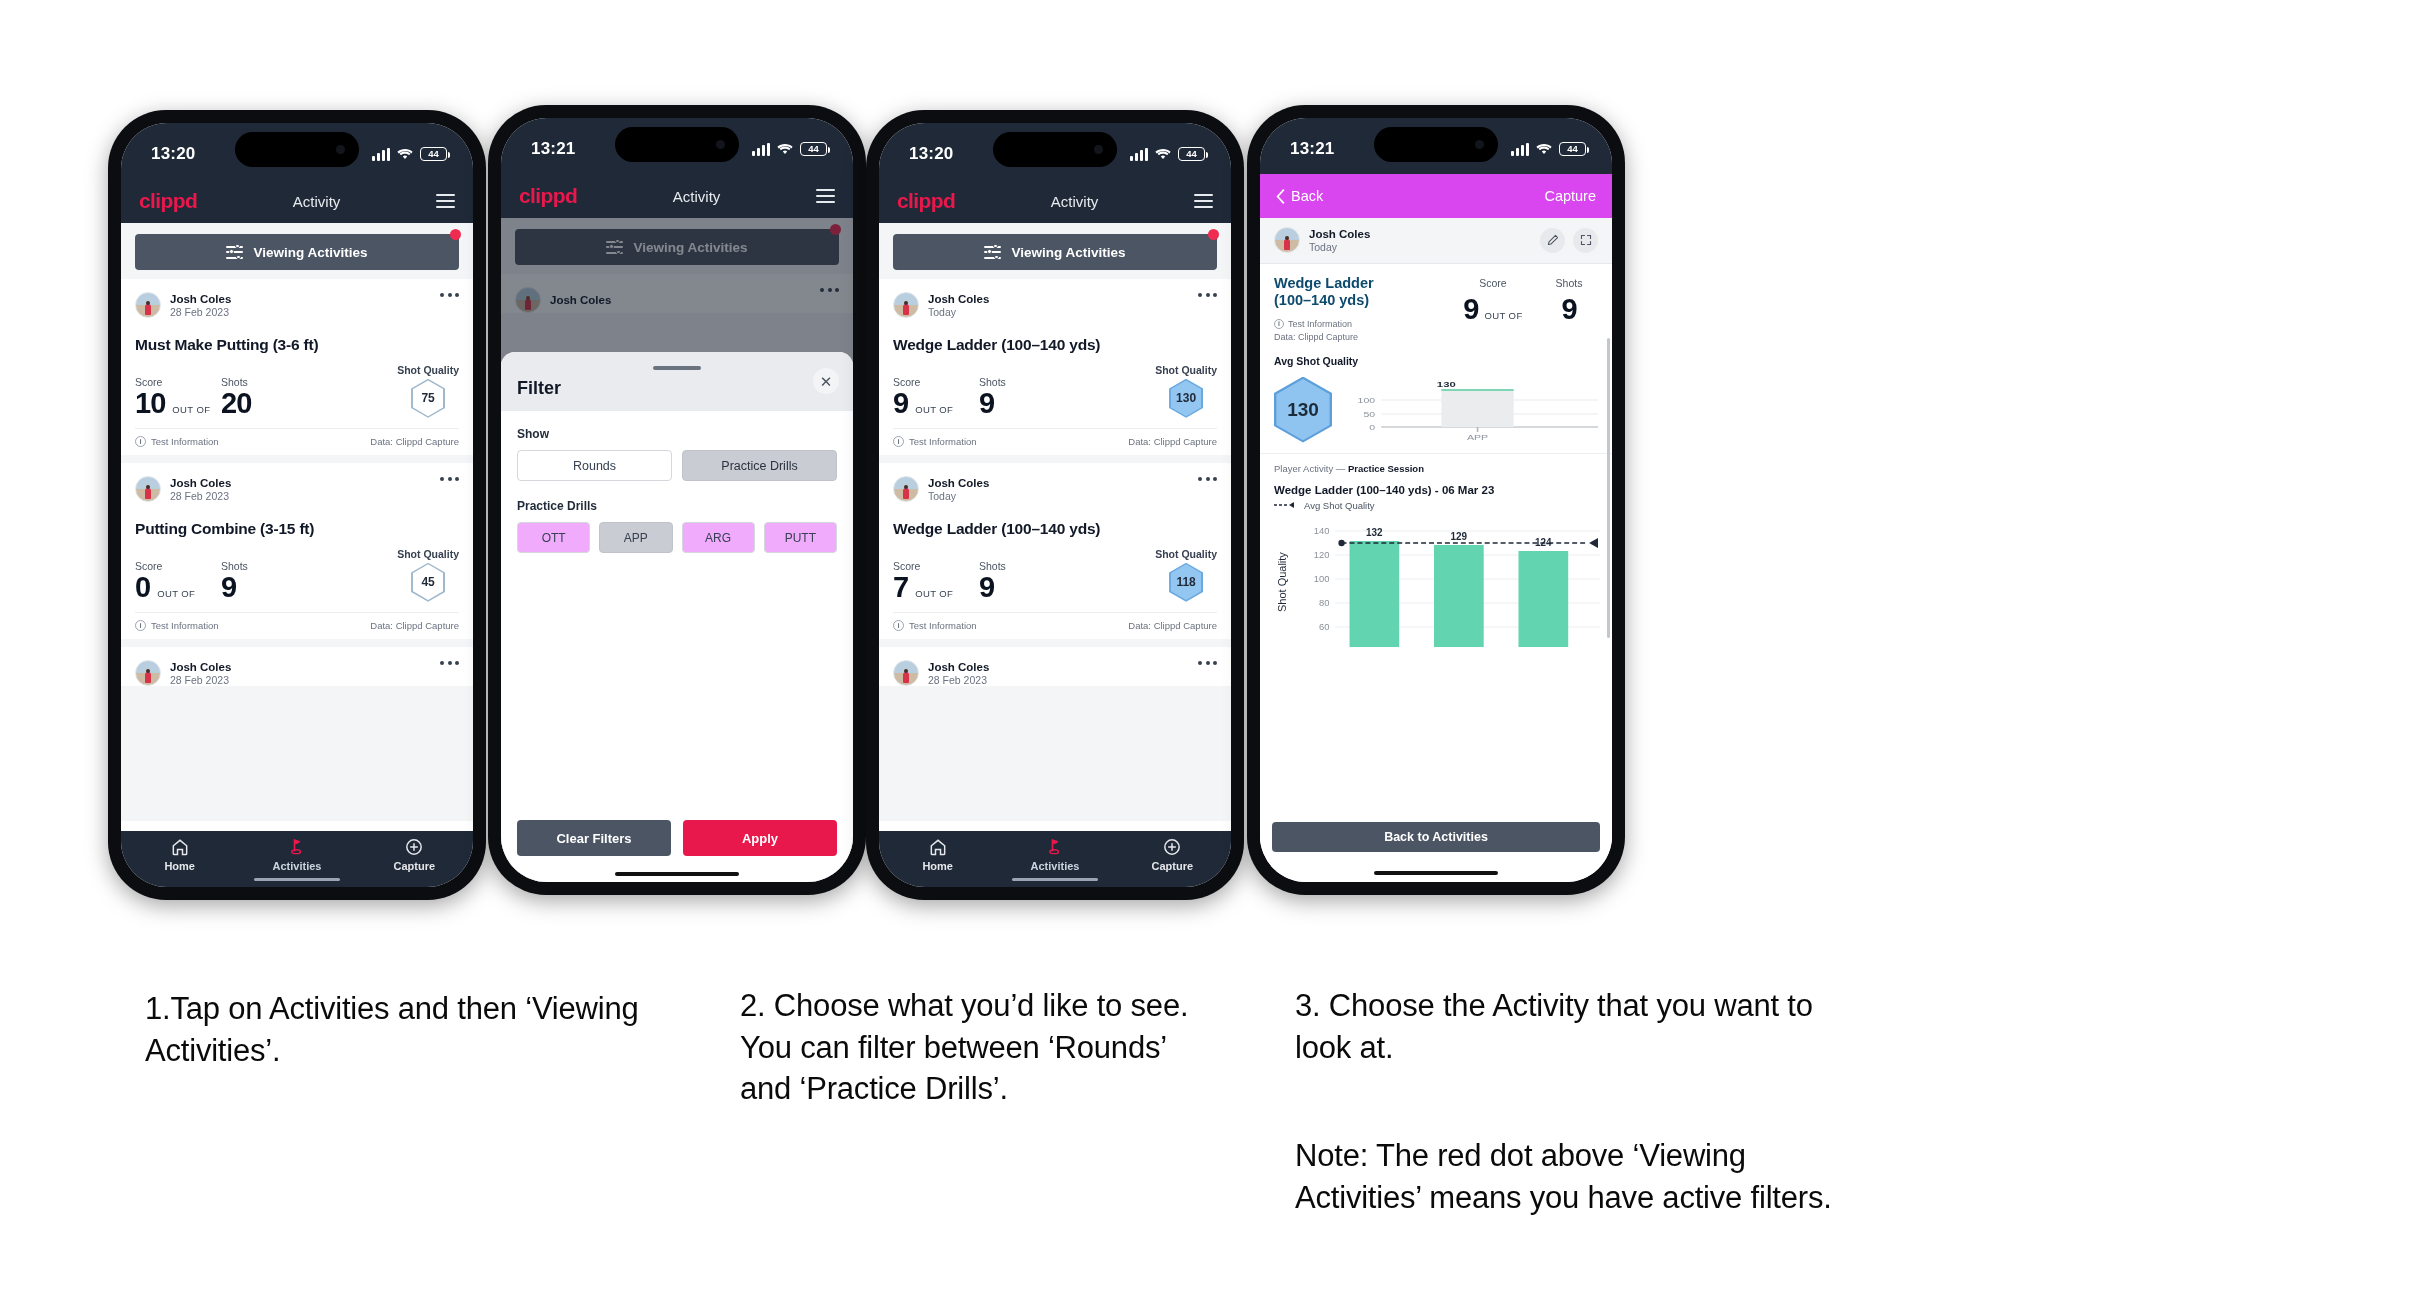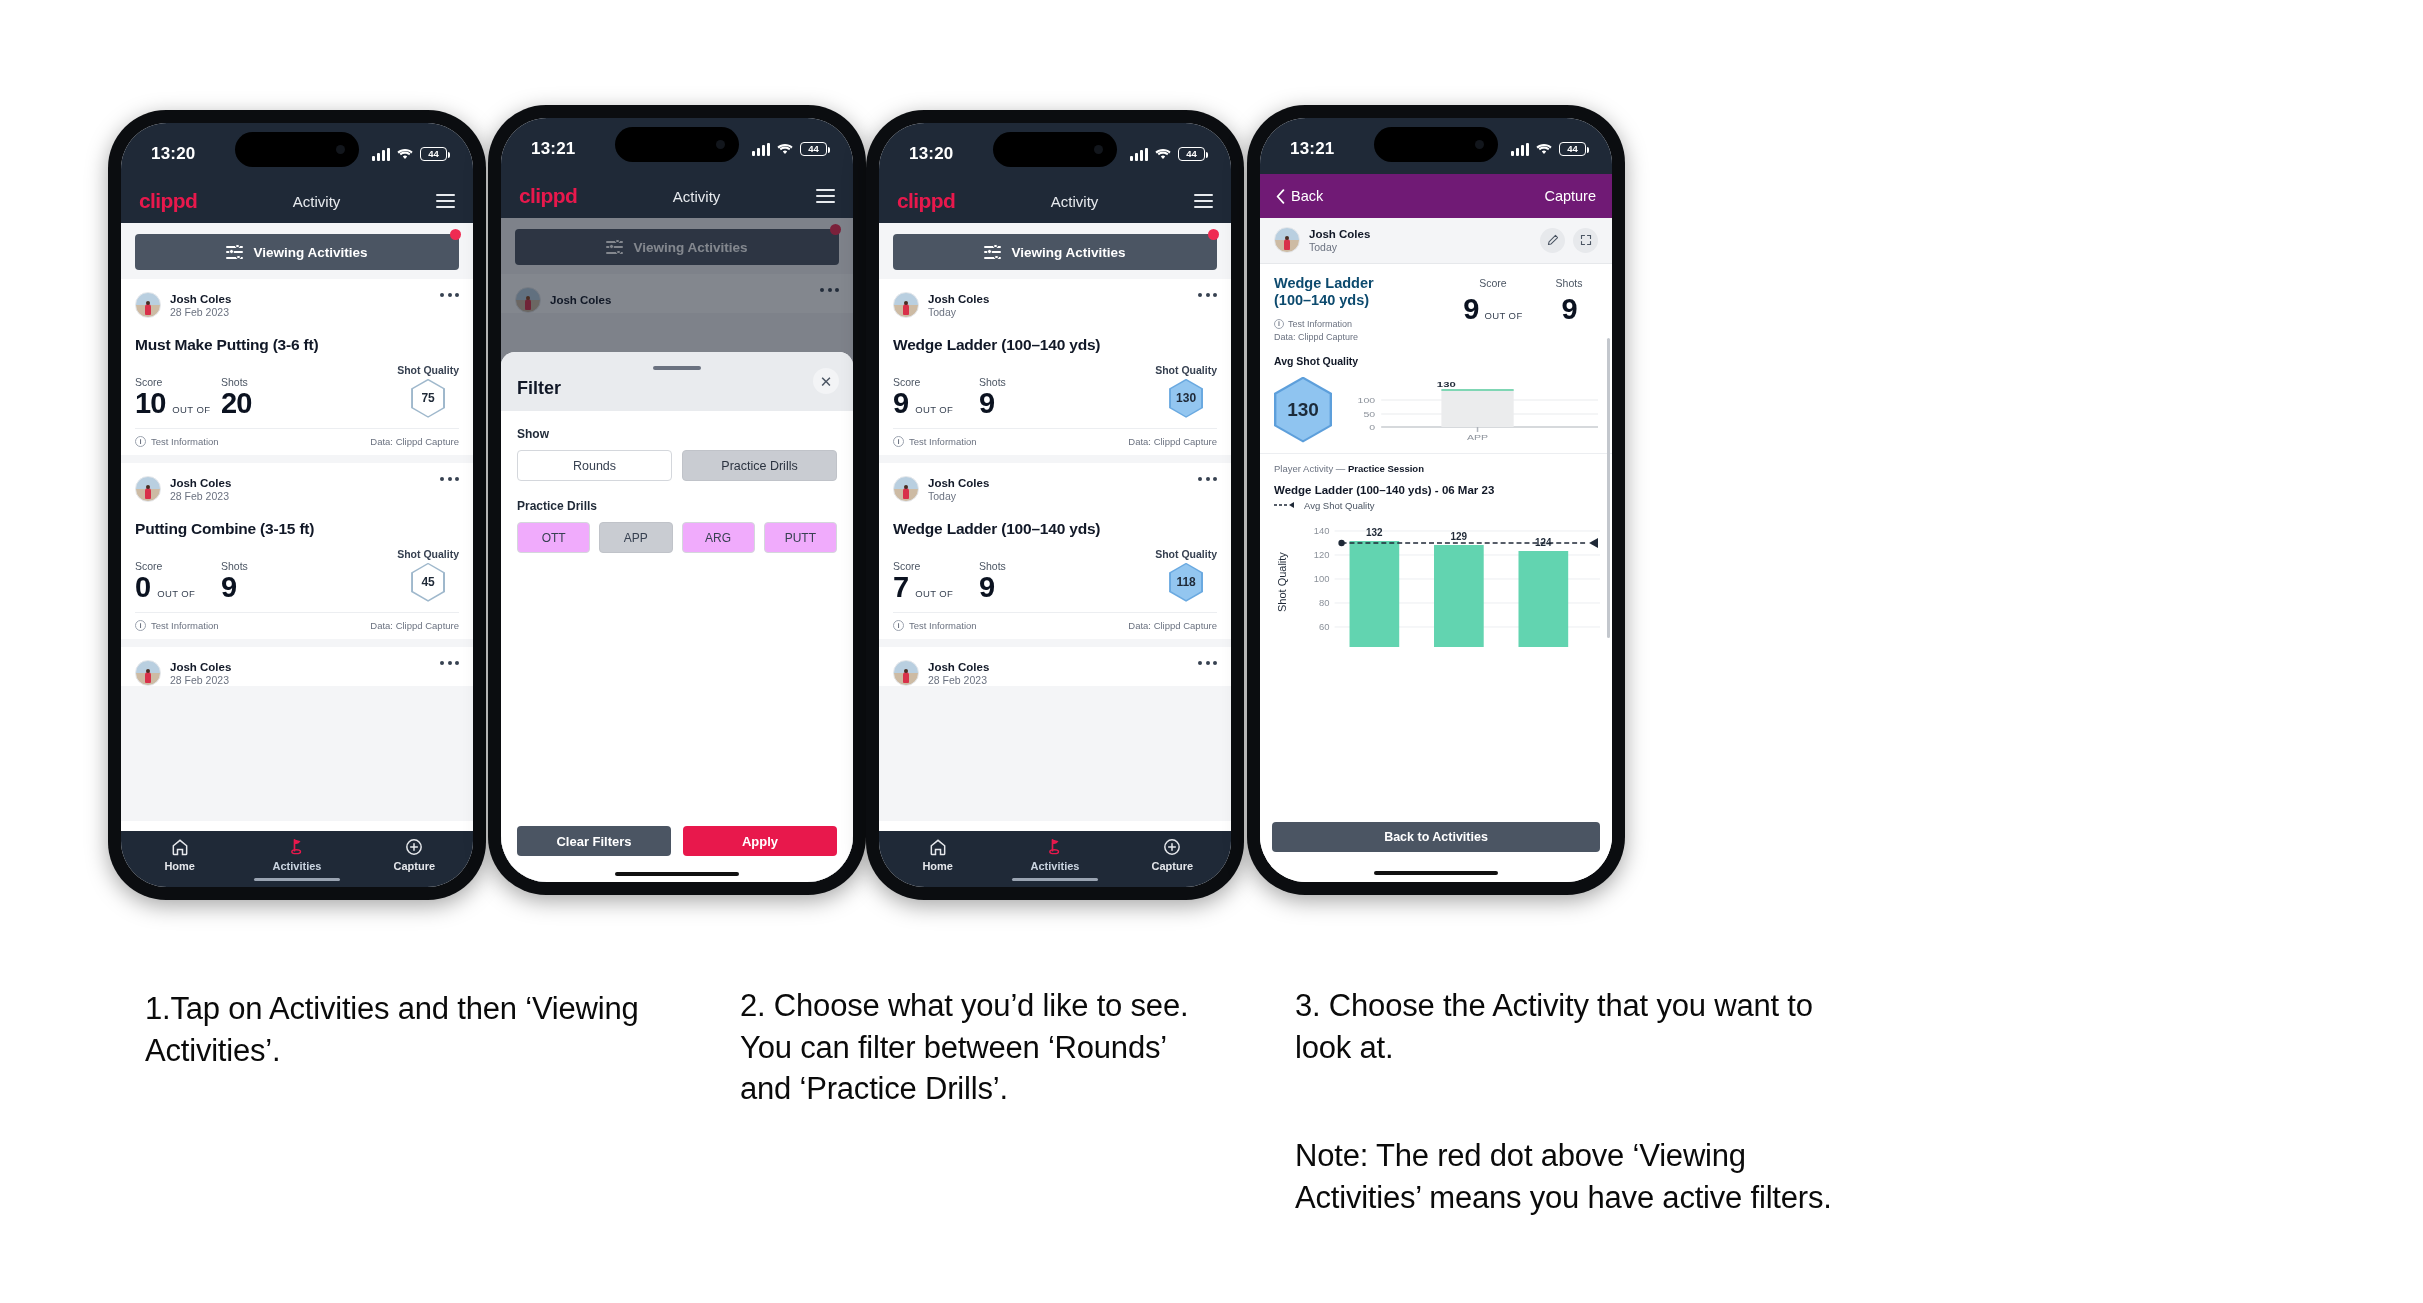--- a/index.html
+++ b/index.html
@@ -168,28 +168,28 @@
     display:flex;align-items:center;justify-content:center; font-size:12.5px; color:#374151;
   }
   .seg .opt.sel { background:#c9ccd2; border-color:#c0c3c9; color:#2b3340;}
   .chips { display:flex; gap:9px; }
   .chips .opt {
     flex:1; height:31px; border:1px solid #d4d7dc; border-radius:4px; background:#f0abfc;
     display:flex;align-items:center;justify-content:center; font-size:12px; color:#374151;
   }
   .chips .opt.sel { background:#c9ccd2; border-color:#c0c3c9; }
   .sheet-foot { display:flex; gap:12px; padding:14px 16px 26px; }
-  .btn { flex:1; height:30px; border-radius:4px; display:flex;align-items:center;justify-content:center;
+  .btn { flex:1; height:36px; border-radius:4px; display:flex;align-items:center;justify-content:center;
     font-size:13px; font-weight:700; color:#fff; }
   .btn.dark { background:#4b5563; }
   .btn.pink { background:#e8184c; }
 
   
   .navbar4 {
-    height:44px; background:#701a75; display:flex; align-items:center; justify-content:space-between;
+    height:44px; background:#d946ef; display:flex; align-items:center; justify-content:space-between;
     padding:0 16px; color:#fff; font-size:14.5px; flex:none;
   }
   .navbar4 .back { display:flex; align-items:center; gap:6px;}
   .d-head { background:#f4f5f7; padding:9px 14px; display:flex; align-items:center; gap:9px;
     border-bottom:1px solid #e6e8eb; }
   .d-actions { margin-left:auto; display:flex; gap:8px;}
   .circbtn { width:25px;height:25px;border-radius:50%;background:#e7e9ec;display:flex;
     align-items:center;justify-content:center;color:#4b5563;}
   .d-top { background:#fff; padding:11px 14px 10px; display:flex; }
   .d-name { font-size:14.5px; font-weight:700; color:#0c4a6e; line-height:1.2; width:120px;}

